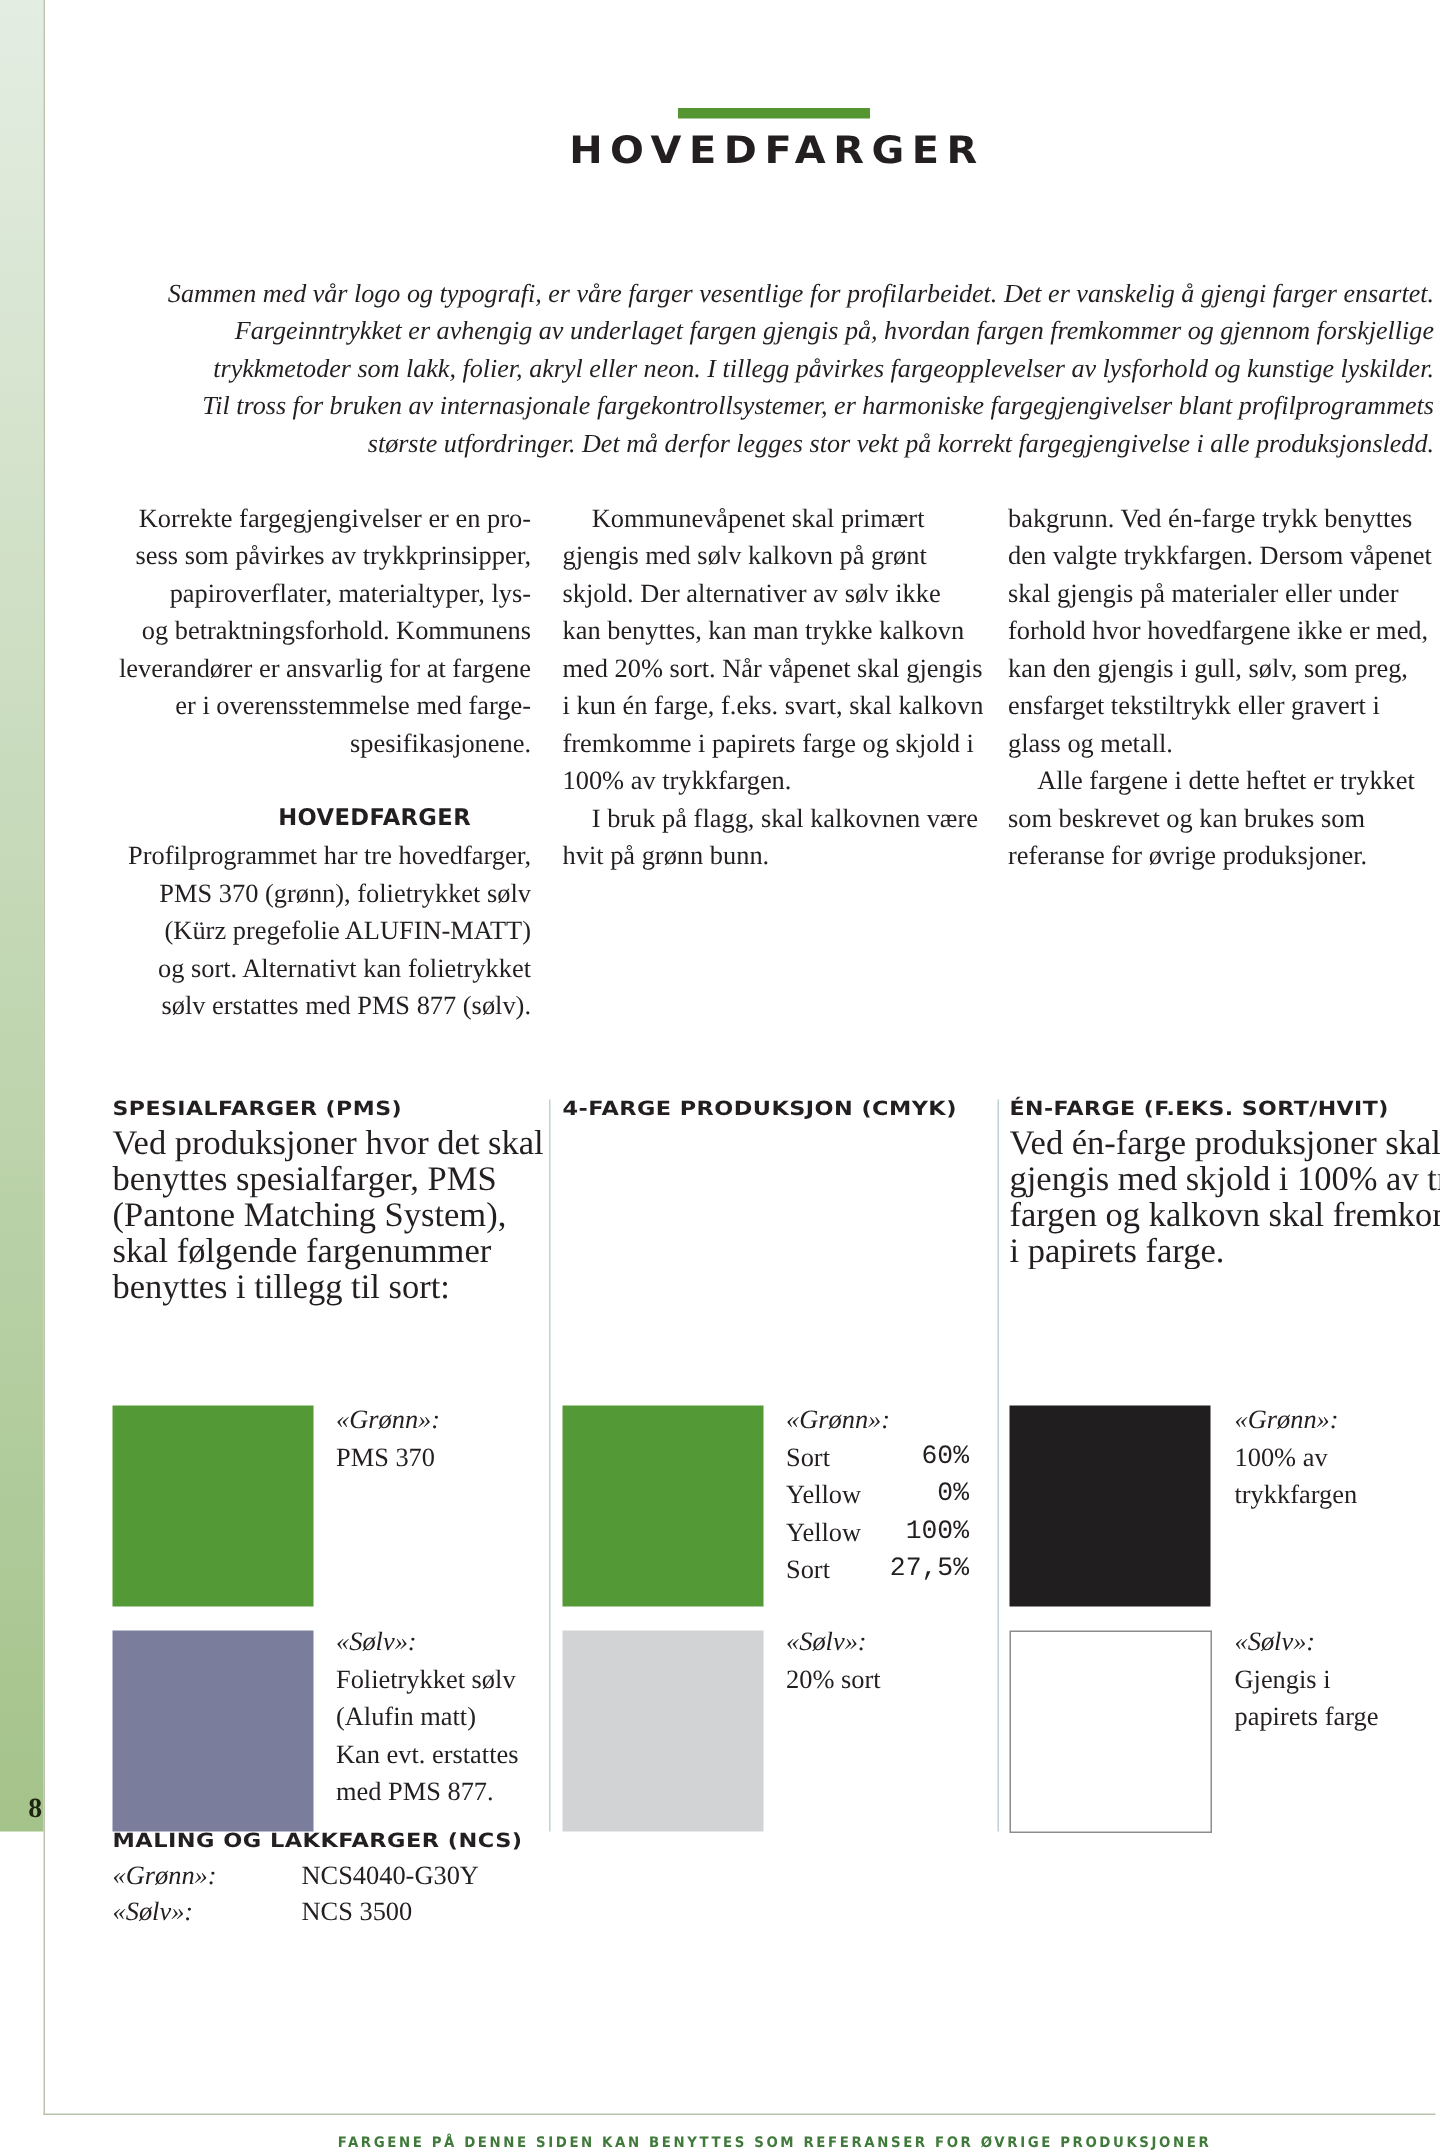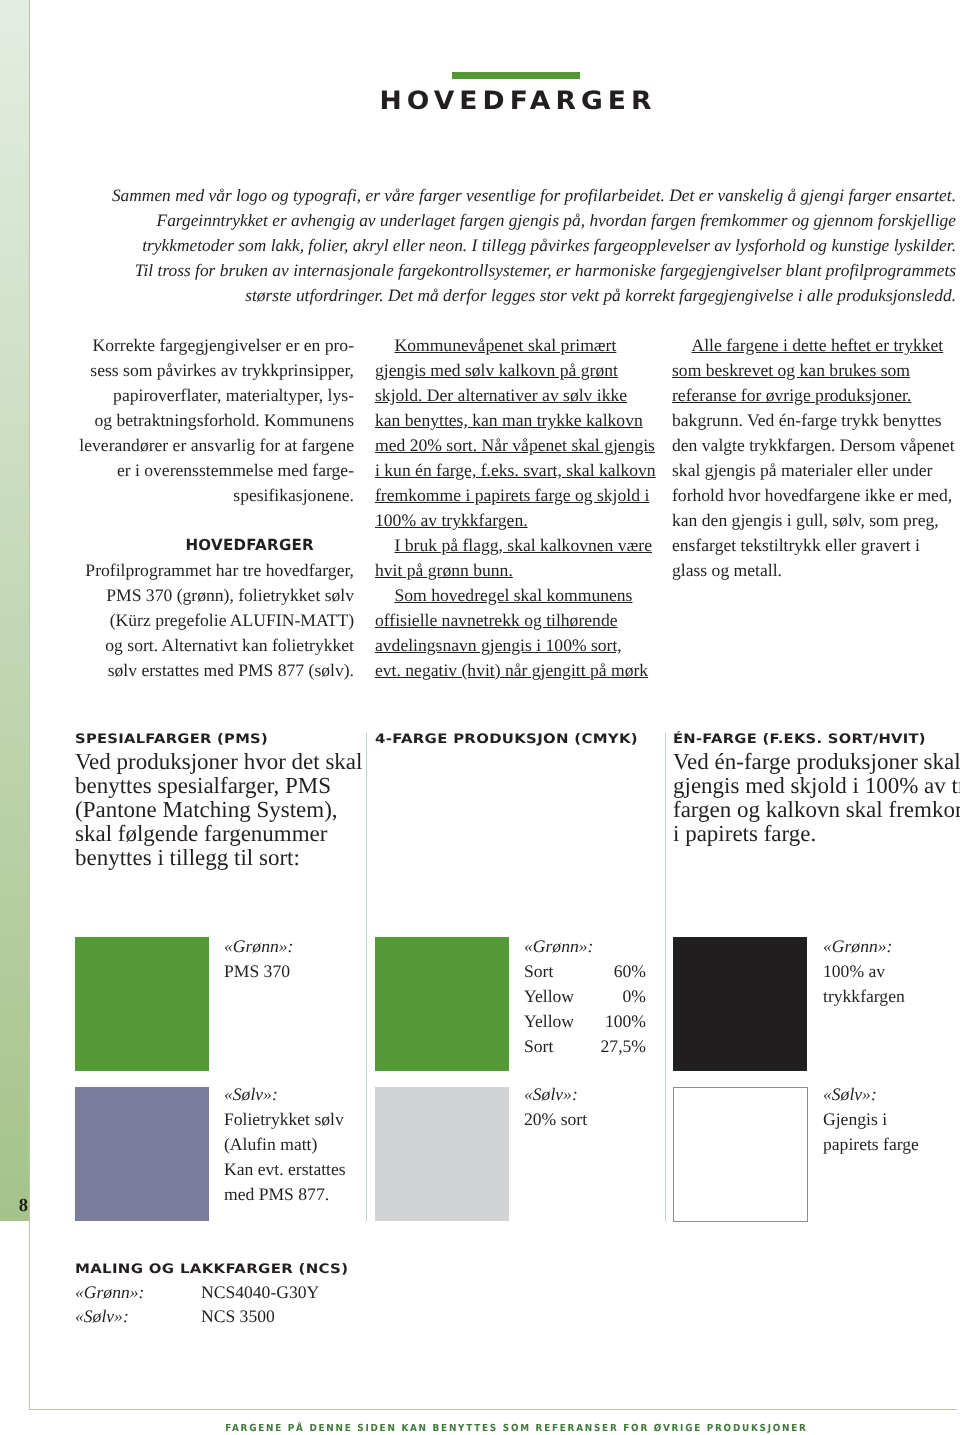--- a/index.html
+++ b/index.html
@@ -25,21 +25,21 @@
       letter-spacing:5.05px;color:#231f20;text-indent:5.05px;
       transform:scale(1.0,0.95);transform-origin:center center;}
 
   
   #intro{position:absolute;left:75px;top:183px;width:881px;text-align:right;
       font-style:italic;font-size:17.4px;line-height:25.1px;white-space:pre;}
 
   
   .bodycol{position:absolute;font-size:0;line-height:0;text-align:left;}
   .bodycol p,.bodycol .subhead{white-space:pre;font-size:17.6px;line-height:25px;}
-  .bodycol p.indent{text-indent:19.5px;text-decoration:underline;}
+  .bodycol p.indent{text-indent:19.5px;}
   #col1{left:74px;top:333px;width:280px;text-align:right;}
   #col2{left:375px;top:333px;width:290px;}
   #col3{left:672px;top:333px;width:280px;}
   .bodycol p{margin:0;}
   .subhead{font-family:"DejaVu Sans",sans-serif;font-weight:bold;font-size:15px;
       letter-spacing:0.3px;line-height:25px;margin:0;padding-top:25px;position:relative;top:2px;
       transform:scale(0.857,0.87);transform-origin:left center;white-space:nowrap;}
 
   
   .sect{position:absolute;top:728px;font-size:0;line-height:0;}
@@ -71,24 +71,24 @@
   #sw-c3-silver{left:673px;top:1087px;background:#fff;
       width:133px;height:133px;border:1px solid #8c8c8c;}
   #lb-c1-green{left:224px;top:934px;width:112px;}
   #lb-c1-silver{left:224px;top:1082px;width:112px;}
   #lb-c2-green{left:524px;top:934px;width:122px;}
   #lb-c2-silver{left:524px;top:1082px;width:122px;}
   #lb-c3-green{left:823px;top:934px;width:115px;}
   #lb-c3-silver{left:823px;top:1082px;width:115px;}
   .cmyk-row{display:flex;}
   .cmyk-row .k{flex:0 0 auto;}
-  .cmyk-row .v{margin-left:auto;}
-
-  
-  #ncs{position:absolute;left:75px;top:1258px;font-size:17.6px;line-height:24px;}
+  .cmyk-row .v{margin-left:auto;font-family:Liberation Mono, monospace;}
+
+  
+  #ncs{position:absolute;left:75px;top:1216px;font-size:17.6px;line-height:24px;}
   #ncs .secthead{margin-bottom:0;}
   .ncsrow{display:flex;}
   .ncsrow .k{width:126px;font-style:italic;}
 
   
   #footer-text{position:absolute;left:75px;top:1421px;width:881px;text-align:center;
       font-family:"DejaVu Sans",sans-serif;font-weight:bold;font-size:9.7px;line-height:16px;
       letter-spacing:1.9px;color:#3f7a3a;text-indent:1.9px;white-space:nowrap;
       transform:scaleX(0.916);transform-origin:center center;}
 </style>
@@ -109,26 +109,25 @@
 
   <div id="col1" class="bodycol">
     <p class="para">Korrekte fargegjengivelser er en pro-<br>sess som påvirkes av trykkprinsipper,<br>papiroverflater, materialtyper, lys-<br>og betraktningsforhold. Kommunens<br>leverandører er ansvarlig for at fargene<br>er i overensstemmelse med farge-<br>spesifikasjonene.</p>
     <p class="subhead">HOVEDFARGER</p>
     <p class="para">Profilprogrammet har tre hovedfarger,<br>PMS 370 (grønn), folietrykket sølv<br>(Kürz pregefolie ALUFIN-MATT)<br>og sort. Alternativt kan folietrykket<br>sølv erstattes med PMS 877 (sølv).</p>
   </div>
 
   <div id="col2" class="bodycol">
     <p class="para indent">Kommunevåpenet skal primært<br>gjengis med sølv kalkovn på grønt<br>skjold. Der alternativer av sølv ikke<br>kan benyttes, kan man trykke kalkovn<br>med 20% sort. Når våpenet skal gjengis<br>i kun én farge, f.eks. svart, skal kalkovn<br>fremkomme i papirets farge og skjold i<br>100% av trykkfargen.</p>
     <p class="para indent">I bruk på flagg, skal kalkovnen være<br>hvit på grønn bunn.</p>
-    <p class="para indent">Som hovedregel skal kommunens<br>offisielle navnetrekk og tilhørende<br>avdelingsnavn gjengis i 100% sort,<br>evt. negativ (hvit) når gjengitt på mørk</p>
   </div>
 
   <div id="col3" class="bodycol">
+    <p class="para">bakgrunn. Ved én-farge trykk benyttes<br>den valgte trykkfargen. Dersom våpenet<br>skal gjengis på materialer eller under<br>forhold hvor hovedfargene ikke er med,<br>kan den gjengis i gull, sølv, som preg,<br>ensfarget tekstiltrykk eller gravert i<br>glass og metall.</p>
     <p class="para indent">Alle fargene i dette heftet er trykket<br>som beskrevet og kan brukes som<br>referanse for øvrige produksjoner.</p>
-    <p class="para">bakgrunn. Ved én-farge trykk benyttes<br>den valgte trykkfargen. Dersom våpenet<br>skal gjengis på materialer eller under<br>forhold hvor hovedfargene ikke er med,<br>kan den gjengis i gull, sølv, som preg,<br>ensfarget tekstiltrykk eller gravert i<br>glass og metall.</p>
   </div>
 
   <div id="vrule1" class="vrule"></div>
   <div id="vrule2" class="vrule"></div>
 
   <div id="sect1" class="sect">
     <div class="secthead">SPESIALFARGER (PMS)</div>
     <div class="sectbody">Ved produksjoner hvor det skal<br>benyttes spesialfarger, PMS<br>(Pantone Matching System),<br>skal følgende fargenummer<br>benyttes i tillegg til sort:</div>
   </div>
   <div id="sect2" class="sect">

